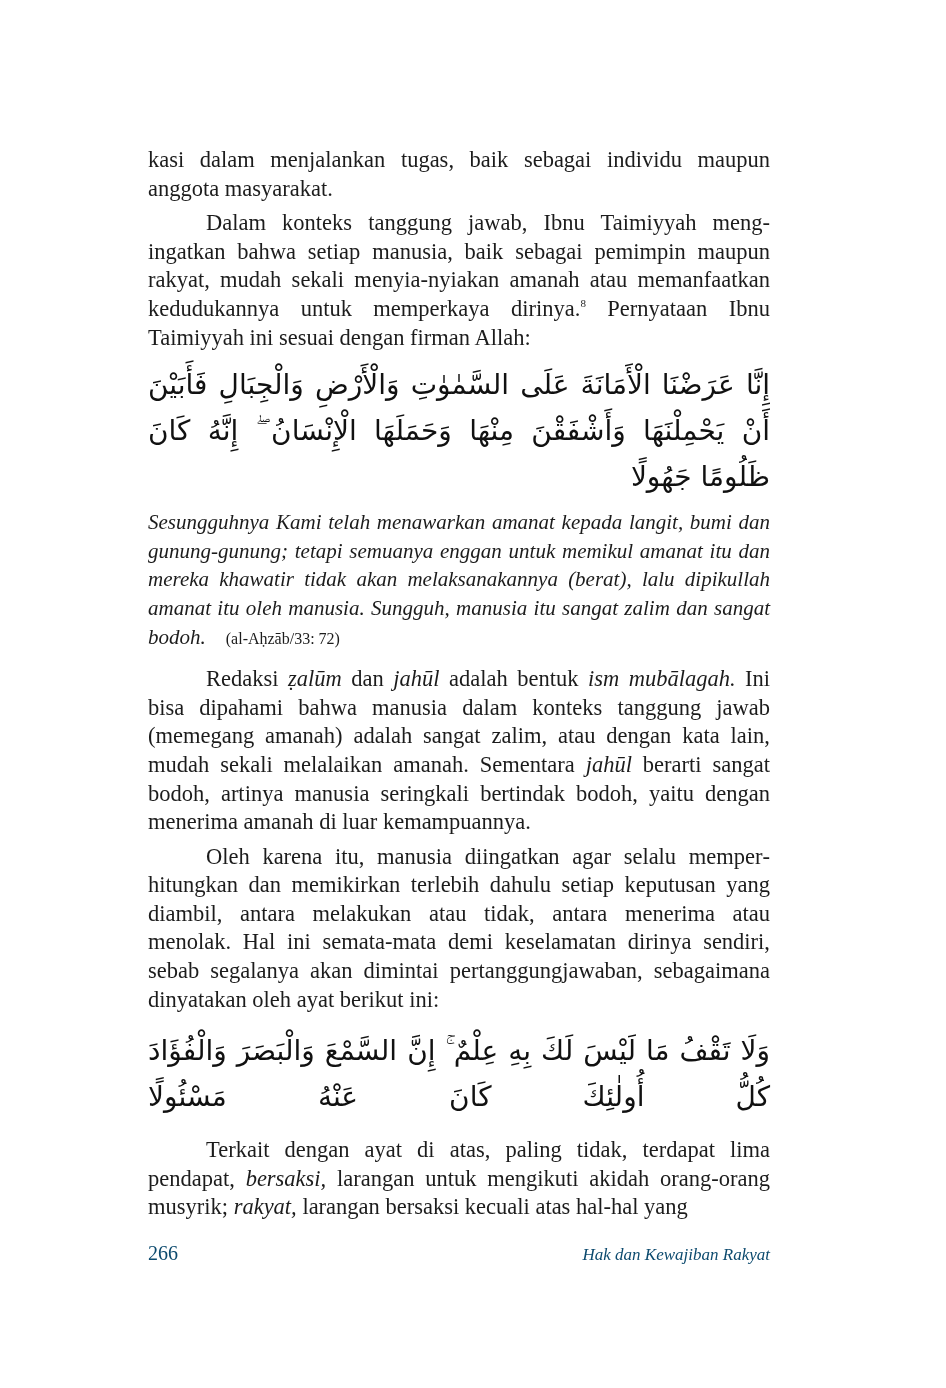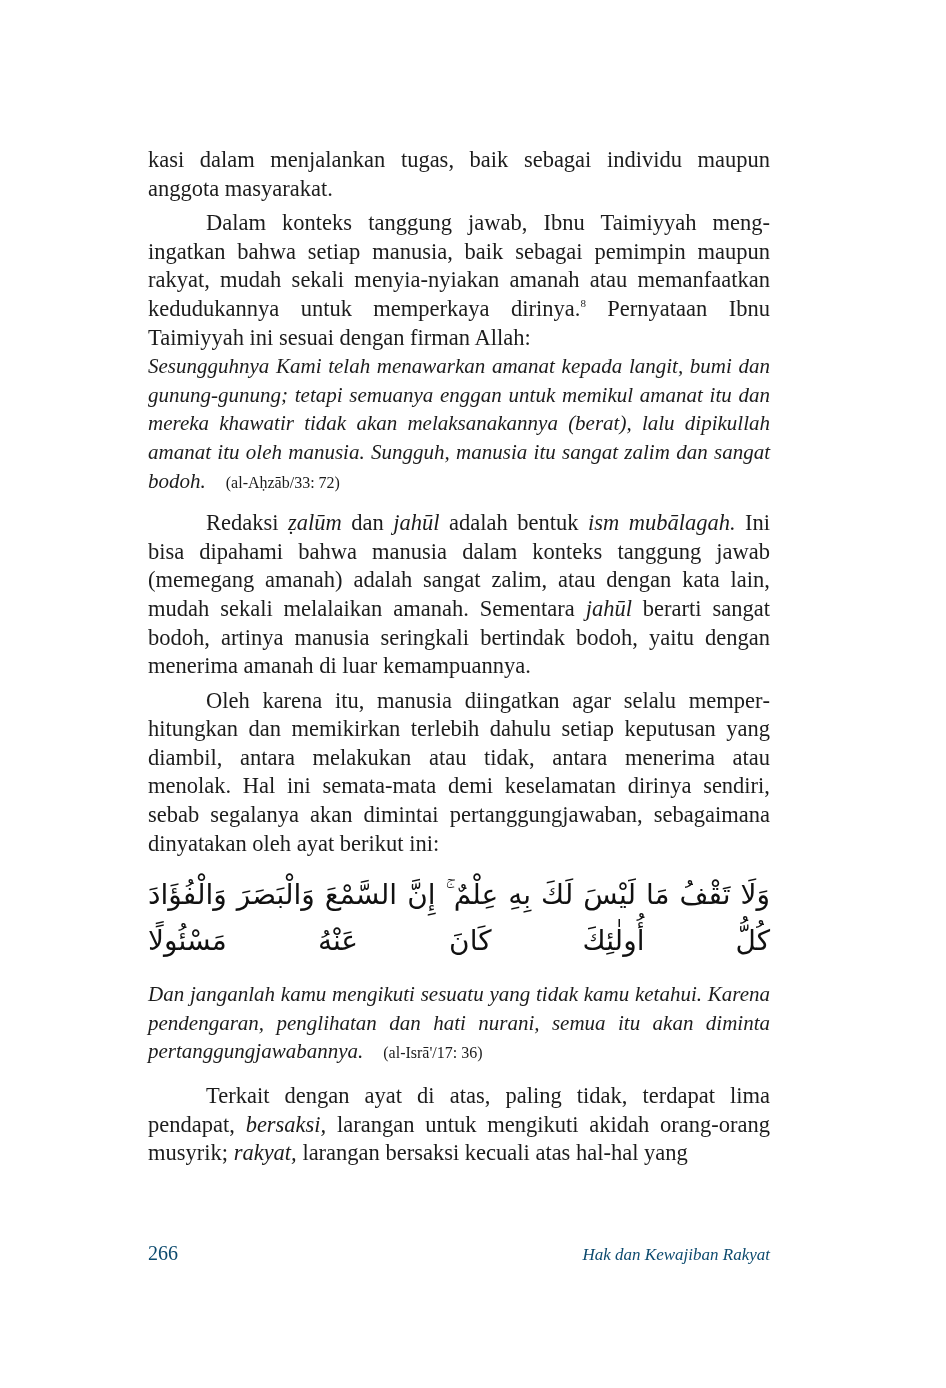--- a/index.html
+++ b/index.html
@@ -30,30 +30,30 @@
   .footer .title { font-style: italic; font-size: 17px; margin-left: 28px; }
 </style>
 </head>
 <body>
 
 <div class="page">
   <p class="p">kasi dalam menjalankan tugas, baik sebagai individu maupun anggota masyarakat.</p>
 
   <p class="p indent gap-s"><span>Dalam konteks tanggung jawab, Ibnu Taimiyyah meng­ingatkan bahwa setiap manusia, baik sebagai pemimpin maupun rakyat, mudah sekali menyia-nyiakan amanah atau memanfaatkan kedudukannya untuk memperkaya dirinya.</span><sup>8</sup><span> Pernyataan Ibnu Taimiyyah ini sesuai dengan firman Allah:</span></p>
 
+  <div class="arabic">إِنَّا عَرَضْنَا الْأَمَانَةَ عَلَى السَّمٰوٰتِ وَالْأَرْضِ وَالْجِبَالِ فَأَبَيْنَ أَنْ يَحْمِلْنَهَا وَأَشْفَقْنَ مِنْهَا وَحَمَلَهَا الْإِنْسَانُ ۖ إِنَّهُ كَانَ ظَلُومًا جَهُولًا</div>
 
   <p class="trans"><span>Sesungguhnya Kami telah menawarkan amanat kepada langit, bumi dan gunung-gunung; tetapi semuanya enggan untuk memikul amanat itu dan mereka khawatir tidak akan melaksanakannya (berat), lalu dipikullah amanat itu oleh manusia. Sungguh, manusia itu sangat zalim dan sangat bodoh.</span><span class="ref"> (al-Aḥzāb/33: 72)</span></p>
 
   <p class="p indent" style="margin-top:12px"><span>Redaksi </span><em>ẓalūm</em><span> dan </span><em>jahūl</em><span> adalah bentuk </span><em>ism mubālagah.</em><span> Ini bisa dipahami bahwa manusia dalam konteks tanggung jawab (memegang amanah) adalah sangat zalim, atau dengan kata lain, mudah sekali melalaikan amanah. Sementara </span><em>jahūl</em><span> berarti sangat bodoh, artinya manusia seringkali bertindak bodoh, yaitu dengan menerima amanah di luar kemampuannya.</span></p>
 
   <p class="p indent gap-s">Oleh karena itu, manusia diingatkan agar selalu memper­hitungkan dan memikirkan terlebih dahulu setiap keputusan yang diambil, antara melakukan atau tidak, antara menerima atau menolak. Hal ini semata-mata demi keselamatan dirinya sendiri, sebab segalanya akan dimintai pertanggungjawaban, sebagaimana dinyatakan oleh ayat berikut ini:</p>
 
   <div class="arabic single">وَلَا تَقْفُ مَا لَيْسَ لَكَ بِهِ عِلْمٌ ۚ إِنَّ السَّمْعَ وَالْبَصَرَ وَالْفُؤَادَ كُلُّ أُولٰئِكَ كَانَ عَنْهُ مَسْئُولًا</div>
 
-  <p class="trans"><span>Dan janganlah kamu mengikuti sesuatu yang tidak kamu ketahui. Karena pendengaran, penglihatan dan hati nurani, semua itu akan diminta pertanggungjawabannya.</span><span class="ref"> (al-Isrā'/17: 36)</span></p>
 
   <p class="p indent" style="margin-top:14px"><span>Terkait dengan ayat di atas, paling tidak, terdapat lima pendapat, </span><em>bersaksi,</em><span> larangan untuk mengikuti akidah orang-orang musyrik; </span><em>rakyat,</em><span> larangan bersaksi kecuali atas hal-hal yang</span></p>
 </div>
 
 <div class="footer">
   <span>266</span>
   <span class="title">Hak dan Kewajiban Rakyat</span>
 </div>
 
 </body></html>

